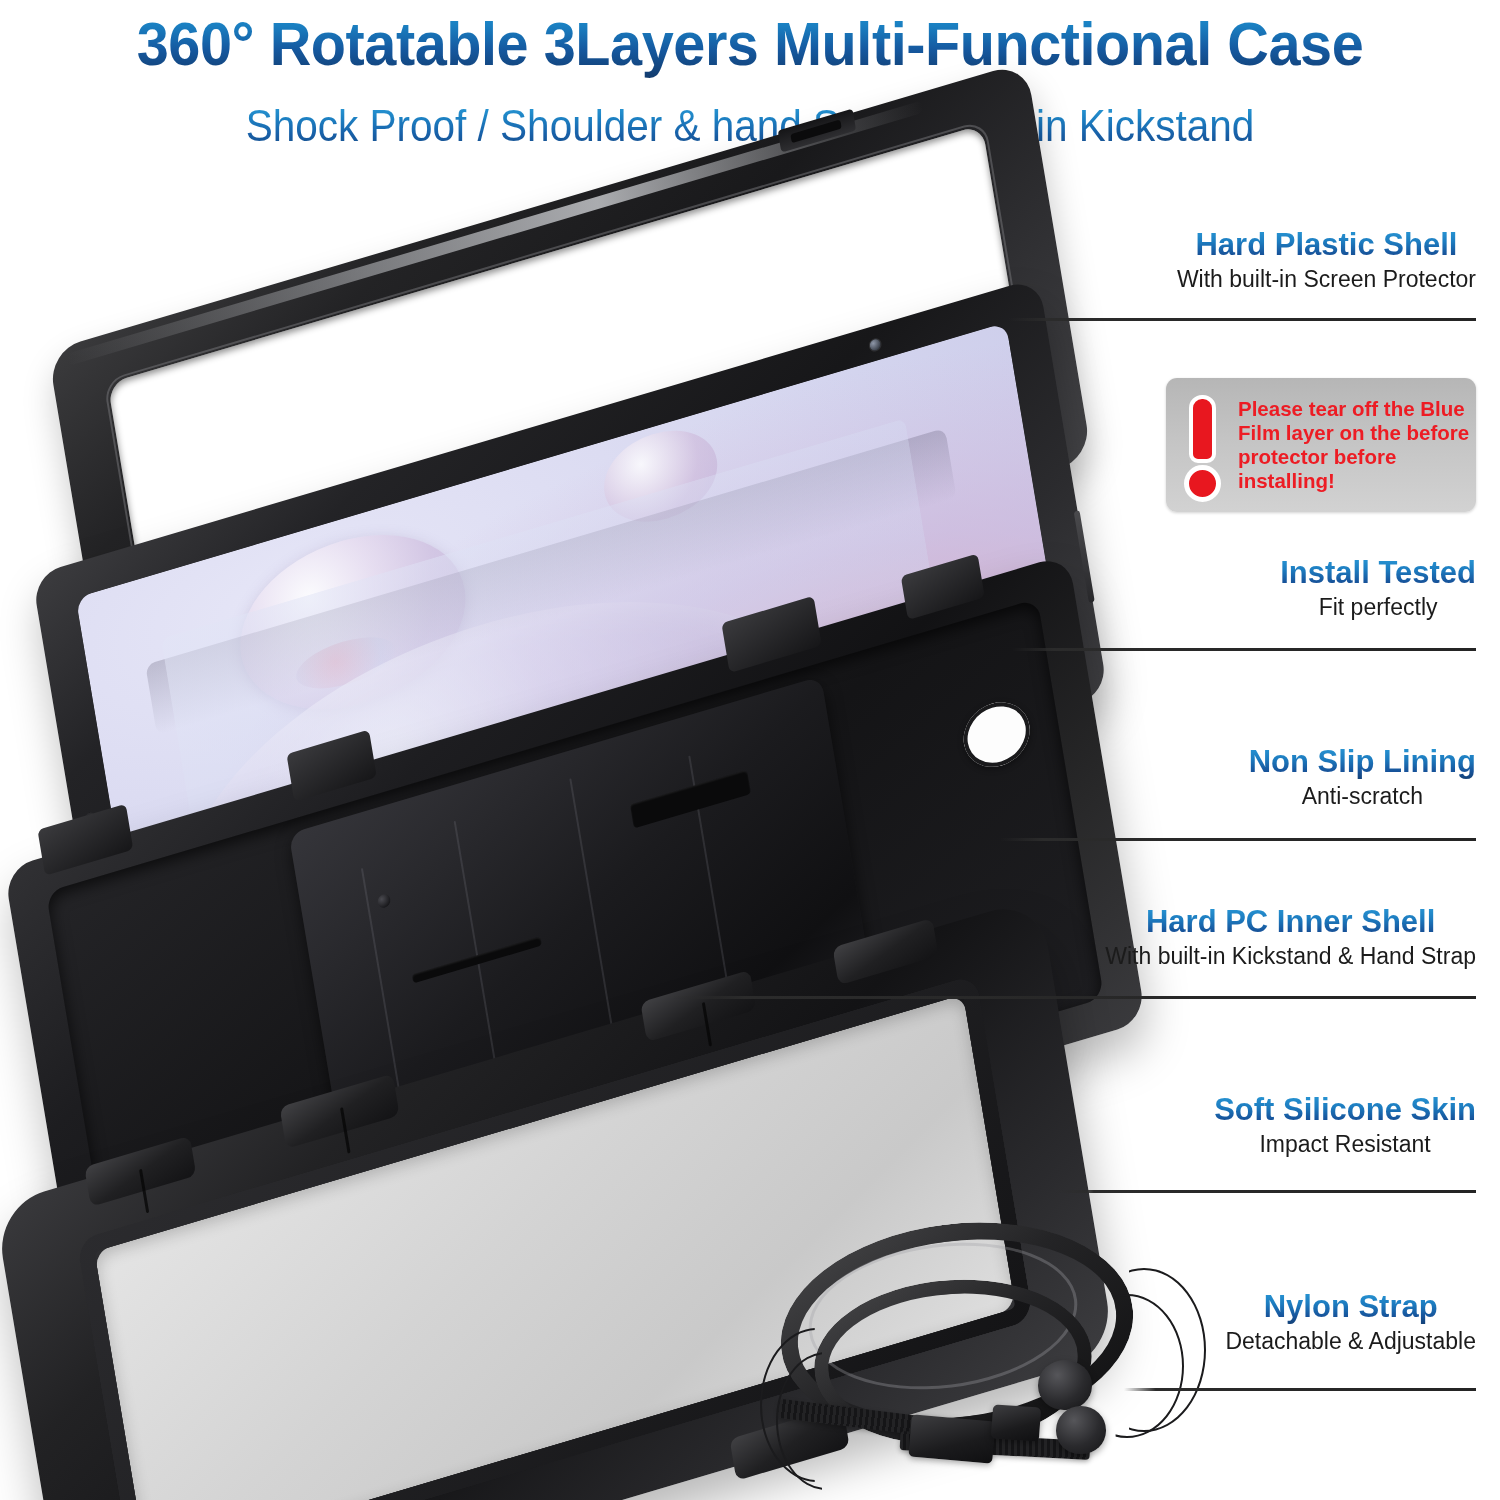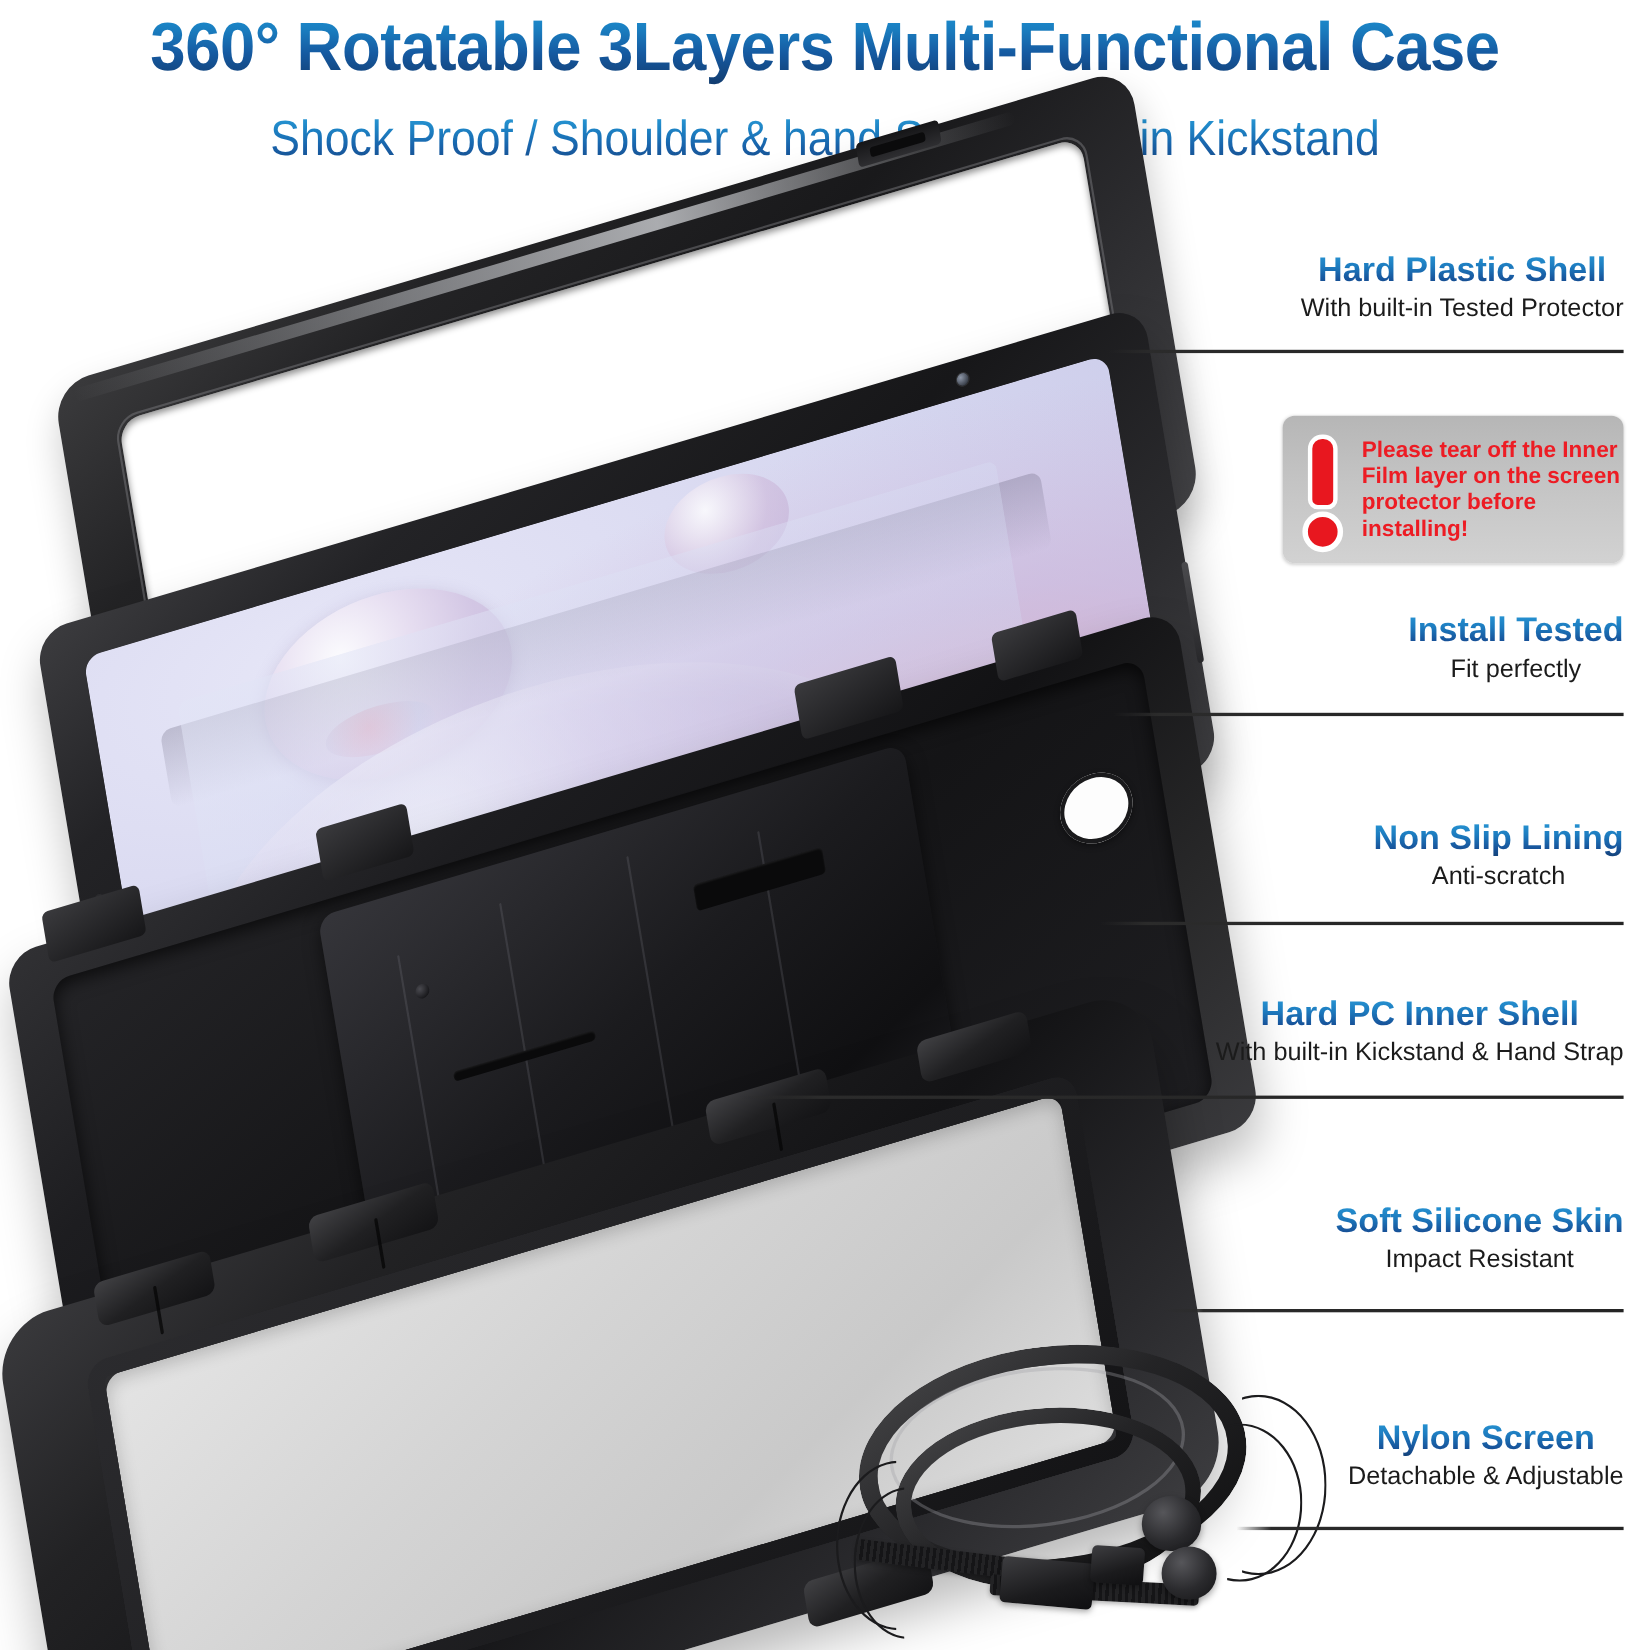--- a/index.html
+++ b/index.html
@@ -381,21 +381,21 @@
 
   <div class="leader" style="left:1008px;top:318px;width:468px;"></div>
   <div class="leader" style="left:1012px;top:648px;width:464px;"></div>
   <div class="leader" style="left:1000px;top:838px;width:476px;"></div>
   <div class="leader" style="left:672px;top:996px;width:804px;"></div>
   <div class="leader" style="left:1056px;top:1190px;width:420px;"></div>
   <div class="leader" style="left:1124px;top:1388px;width:352px;"></div>
 
   <div class="callout" style="right:24px;top:228px;">
     <div class="c-title">Hard Plastic Shell</div>
-    <div class="c-sub">With built-in Tested Protector</div>
+    <div class="c-sub">With built-in Screen Protector</div>
   </div>
 
   <div class="callout" style="right:24px;top:745px;">
     <div class="c-title">Non Slip Lining</div>
     <div class="c-sub">Anti-scratch</div>
   </div>
 
   <div class="callout" style="right:24px;top:556px;">
     <div class="c-title">Install Tested</div>
     <div class="c-sub">Fit perfectly</div>
@@ -405,25 +405,25 @@
     <div class="c-title">Soft Silicone Skin</div>
     <div class="c-sub">Impact Resistant</div>
   </div>
 
   <div class="callout" style="right:24px;top:905px;">
     <div class="c-title">Hard PC Inner Shell</div>
     <div class="c-sub">With built-in Kickstand &amp; Hand Strap</div>
   </div>
 
   <div class="callout" style="right:24px;top:1290px;">
-    <div class="c-title">Nylon Screen</div>
+    <div class="c-title">Nylon Strap</div>
     <div class="c-sub">Detachable &amp; Adjustable</div>
   </div>
 
   <div class="warnbox">
     <div class="excl">
       <div class="bar"></div>
       <div class="dot"></div>
     </div>
-    <div class="warntext">Please tear off the Inner Film layer on the screen protector before installing!</div>
+    <div class="warntext">Please tear off the Blue Film layer on the before protector before installing!</div>
   </div>
 
 </div>
 
 </body></html>

